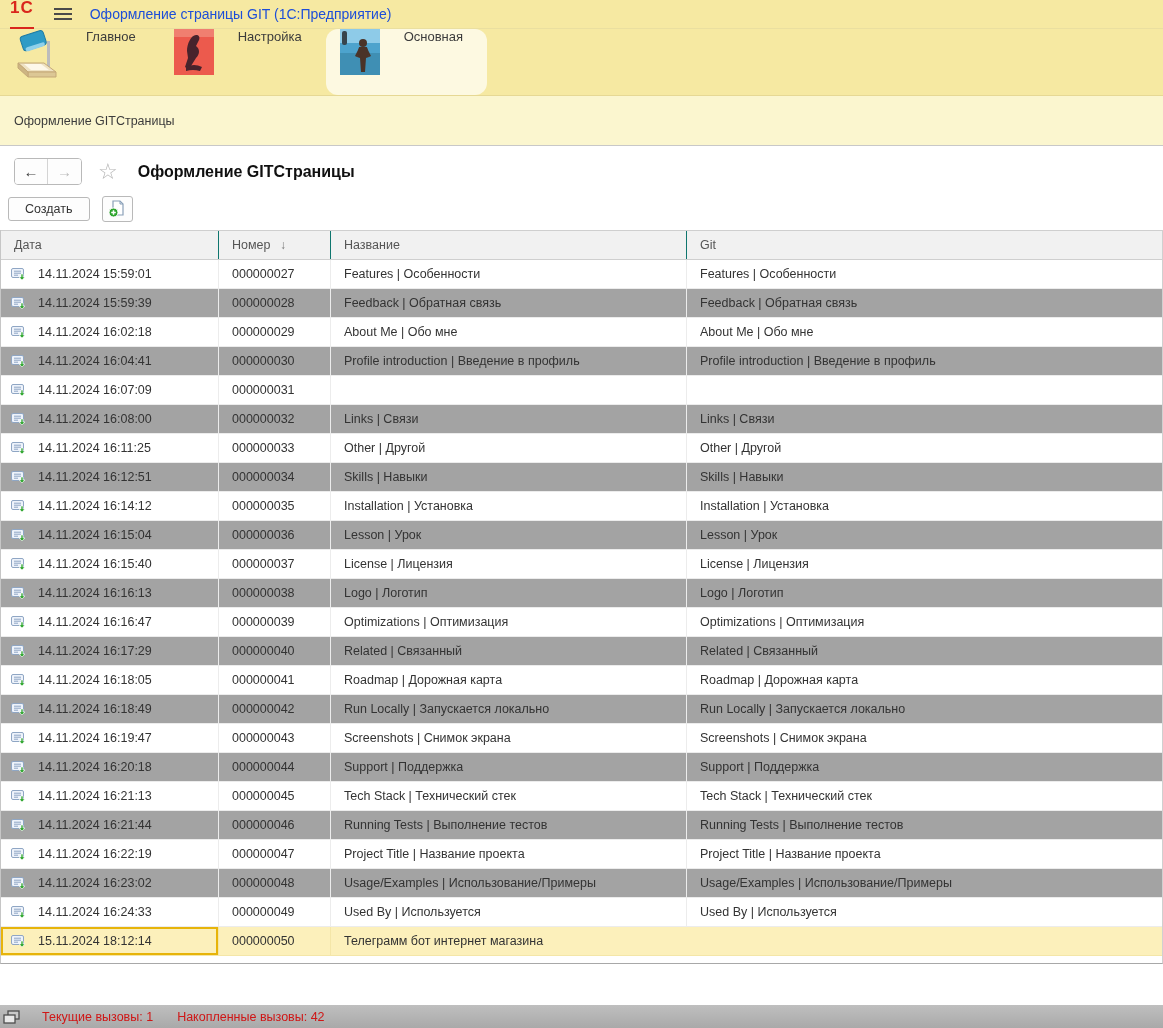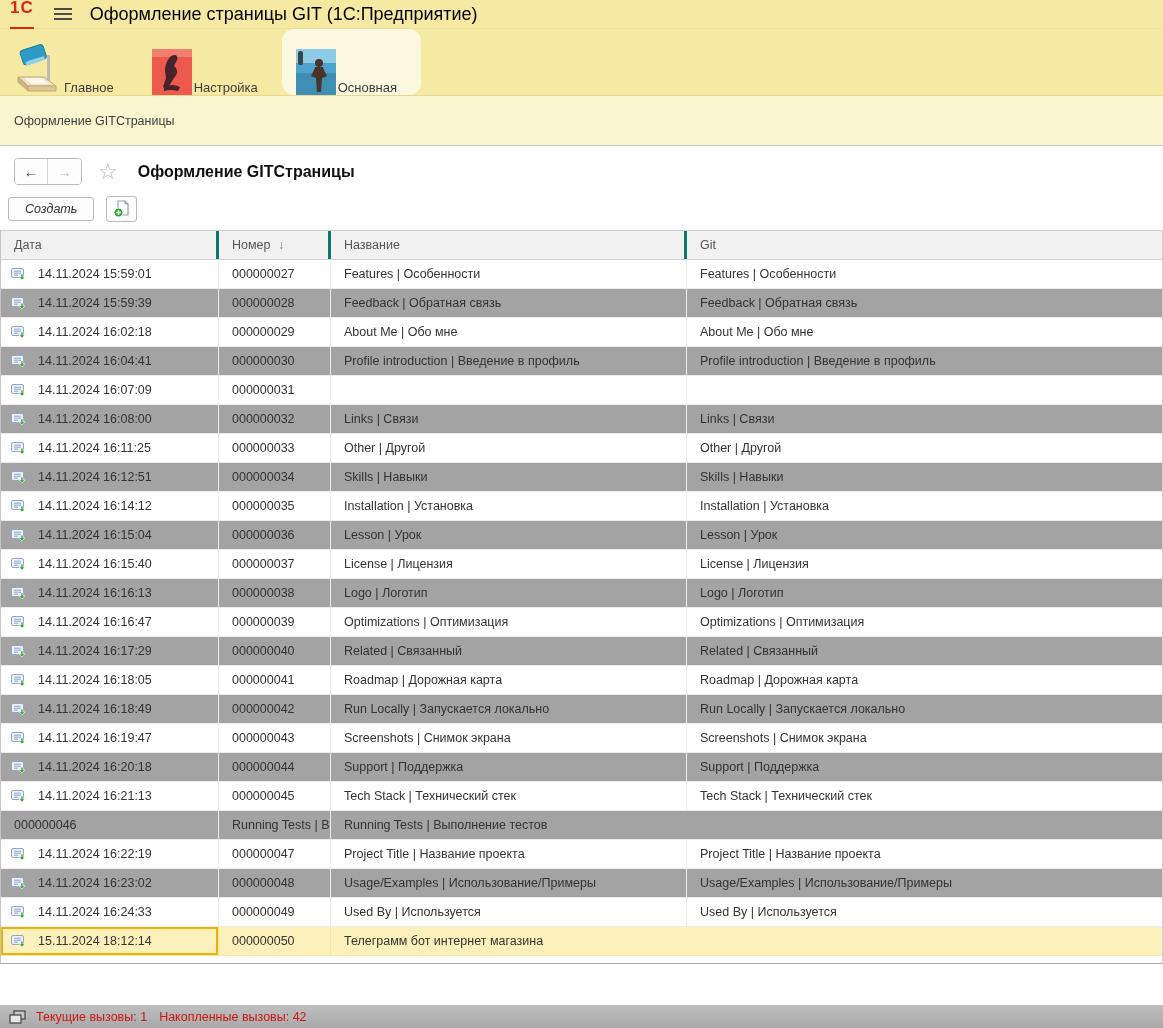--- a/index.html
+++ b/index.html
@@ -7,71 +7,71 @@
   body {
     width:1163px; height:1028px; position:relative; overflow:hidden;
     background:#ffffff; font-family:"Liberation Sans", sans-serif; color:#333;
   }
   
   .titlebar{ height:28px; background:#f6e9a2; display:flex; align-items:center; padding-left:10px; }
   .logo{ color:#d9261c; font-weight:800; font-size:17px; letter-spacing:1px;
          border-bottom:2px solid #d9261c; line-height:17px; padding-bottom:11px; }
   .hamburger{ display:inline-flex; flex-direction:column; gap:3px; margin-left:20px; cursor:pointer; }
   .hamburger i{ display:block; width:18px; height:2px; background:#4a4a4a; }
-  .window-title{ font-size:18px; color:#000000; margin-left:18px; }
+  .window-title{ font-size:14px; color:#1d4ed8; margin-left:18px; }
   
   .tabbar{ height:68px; background:#f6e9a2; display:flex; align-items:stretch;
            border-top:1px solid #eadfa0; border-bottom:1px solid #e6d894; }
-  .tab{ display:flex; align-items:flex-end; gap:2px; padding:0 24px 0 14px; cursor:pointer; }
+  .tab{ display:flex; align-items:flex-start; gap:24px; padding:0 24px 0 14px; cursor:pointer; }
   .tab.active{ background:#fdf9e1;border-radius:12px; }
   .tab-label{ font-size:13px; color:#3c3c3c; white-space:nowrap; }
   .tab-icon{ display:flex; align-items:center; }
   
   .breadcrumb-bar{ height:50px; background:#fbf6cf; border-bottom:1px solid #c8c8c8;
                    display:flex; align-items:center; padding-left:14px; font-size:12.5px; color:#3c3c3c; }
   
   .nav-row{ display:flex; align-items:center; margin:12px 0 0 14px; }
   .nav-group{ display:inline-flex; border:1px solid #b9b9b9; border-radius:4px; overflow:hidden; background:#fff; }
   .nav-btn{ width:33px; height:25px; display:flex; align-items:center; justify-content:center;
             font-size:15px; cursor:pointer; background:#fdfdfd; }
   .nav-btn.back{ color:#3c3c3c; border-right:1px solid #d4d4d4; }
   .nav-btn.fwd{ color:#bcbcbc; }
   .star{ color:#b4b4b4; font-size:22px; margin:0 10px 0 16px; line-height:22px; }
   .page-title{ font-size:16px; font-weight:bold; color:#101010; margin-left:10px; }
   
   .toolbar{ display:flex; gap:12px; margin:11px 0 0 8px; align-items:center; }
   .btn-create{ border:1px solid #b9b9b9; border-radius:3px; background:#fdfdfd;
-               padding:4px 16px; font-size:12.5px; color:#333; cursor:pointer;font-style:italic; }
+               padding:4px 16px; font-size:12.5px; color:#333; cursor:pointer; }
   .btn-copy{ border:1px solid #b9b9b9; border-radius:3px; background:#fdfdfd;
              width:31px; height:26px; display:flex; align-items:center; justify-content:center; cursor:pointer; }
   
   .table-wrap{ margin-top:8px; height:734px; overflow:hidden;
                border-left:1px solid #c6c6c6; border-right:1px solid #d0d0d0; border-bottom:1px solid #a8a8a8; }
   .thead{ display:grid; grid-template-columns:218px 112px 356px 1fr; height:30px;
           background:#f1f1f1; border-top:1px solid #cfcfcf; border-bottom:1px solid #cfcfcf; }
   .th{ display:flex; align-items:center; padding-left:13px; font-size:12.5px; color:#555;
-       border-right:3px solid #0f766e; }
+       border-right:1px solid #0f766e; }
   .th:last-child{ border-right:none; }
   .th.th-num{ justify-content:space-between; padding-right:44px; }
   .sort-arrow{ color:#777; font-size:12px; }
   .trow{ display:grid; grid-template-columns:218px 112px 356px 1fr; height:29px;
          border-bottom:1px solid #ececec; background:#fff; cursor:default; }
   .trow.alt{ background:#a3a3a3; }
   .cell{ display:flex; align-items:center; padding-left:13px; font-size:12.5px; color:#333;
          border-right:1px solid #ececec; overflow:hidden; white-space:nowrap; }
   .cell:last-child{ border-right:none; }
   .c-date{ padding-left:10px; gap:12px; }
   .row-icon{ display:inline-flex; flex:0 0 auto; }
   .trow.selected{ background:#fcf0bb; border-bottom-color:#f4e6a8; }
   .trow.selected .cell{ border-right-color:#f4e6a8; }
   .trow.selected .sel-cell{ box-shadow:inset 0 0 0 2px #e7b40a; }
   
   .statusbar{ position:absolute; left:0; bottom:0; width:100%; height:23px;
               background:linear-gradient(#bfbfbf,#a9a9a9); display:flex; align-items:center;
-              gap:8px; padding-left:8px; }
+              gap:20px; padding-left:2px; }
   .status-text{ color:#cf1616; font-size:12.5px; }
   .status-text + .status-text{ margin-left:4px; }
 </style>
 </head>
 <body>
 
 <div class="titlebar">
   <span class="logo">1С</span>
   <span class="hamburger">
       <i></i>
@@ -440,20 +440,30 @@
               <path d="M8 9 l3 3 3 -3 h-2 v-3 h-2 v3 z" fill="#35a835" stroke="#ffffff" stroke-width="0.6"></path>
             </svg>
           </span>
           <span>14.11.2024 16:21:13</span>
         </div>
         <div class="cell c-num">000000045</div>
         <div class="cell c-name">Tech Stack | Технический стек</div>
         <div class="cell c-git">Tech Stack | Технический стек</div>
       </div>
       <div class="trow alt">
+        <div class="cell c-date">
+          <span class="row-icon">
+            <svg width="15" height="13" viewBox="0 0 15 13">
+              <rect x="0.5" y="0.5" width="12" height="9" rx="1.5" fill="#eef3fb" stroke="#8fa6c4"></rect>
+              <path d="M3 3.2 h7 M3 5.2 h7 M3 7.2 h4" stroke="#8fa6c4" stroke-width="1"></path>
+              <path d="M8 9 l3 3 3 -3 h-2 v-3 h-2 v3 z" fill="#35a835" stroke="#ffffff" stroke-width="0.6"></path>
+            </svg>
+          </span>
+          <span>14.11.2024 16:21:44</span>
+        </div>
         <div class="cell c-num">000000046</div>
         <div class="cell c-name">Running Tests | Выполнение тестов</div>
         <div class="cell c-git">Running Tests | Выполнение тестов</div>
       </div>
       <div class="trow">
         <div class="cell c-date">
           <span class="row-icon">
             <svg width="15" height="13" viewBox="0 0 15 13">
               <rect x="0.5" y="0.5" width="12" height="9" rx="1.5" fill="#eef3fb" stroke="#8fa6c4"></rect>
               <path d="M3 3.2 h7 M3 5.2 h7 M3 7.2 h4" stroke="#8fa6c4" stroke-width="1"></path>

